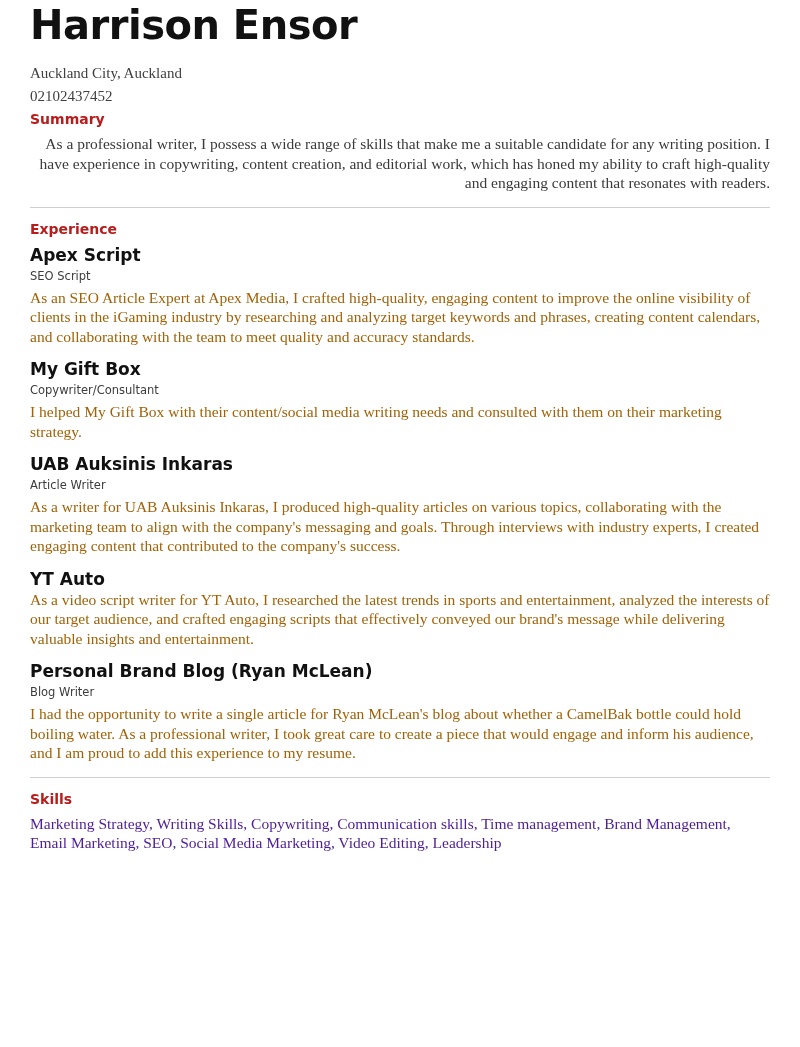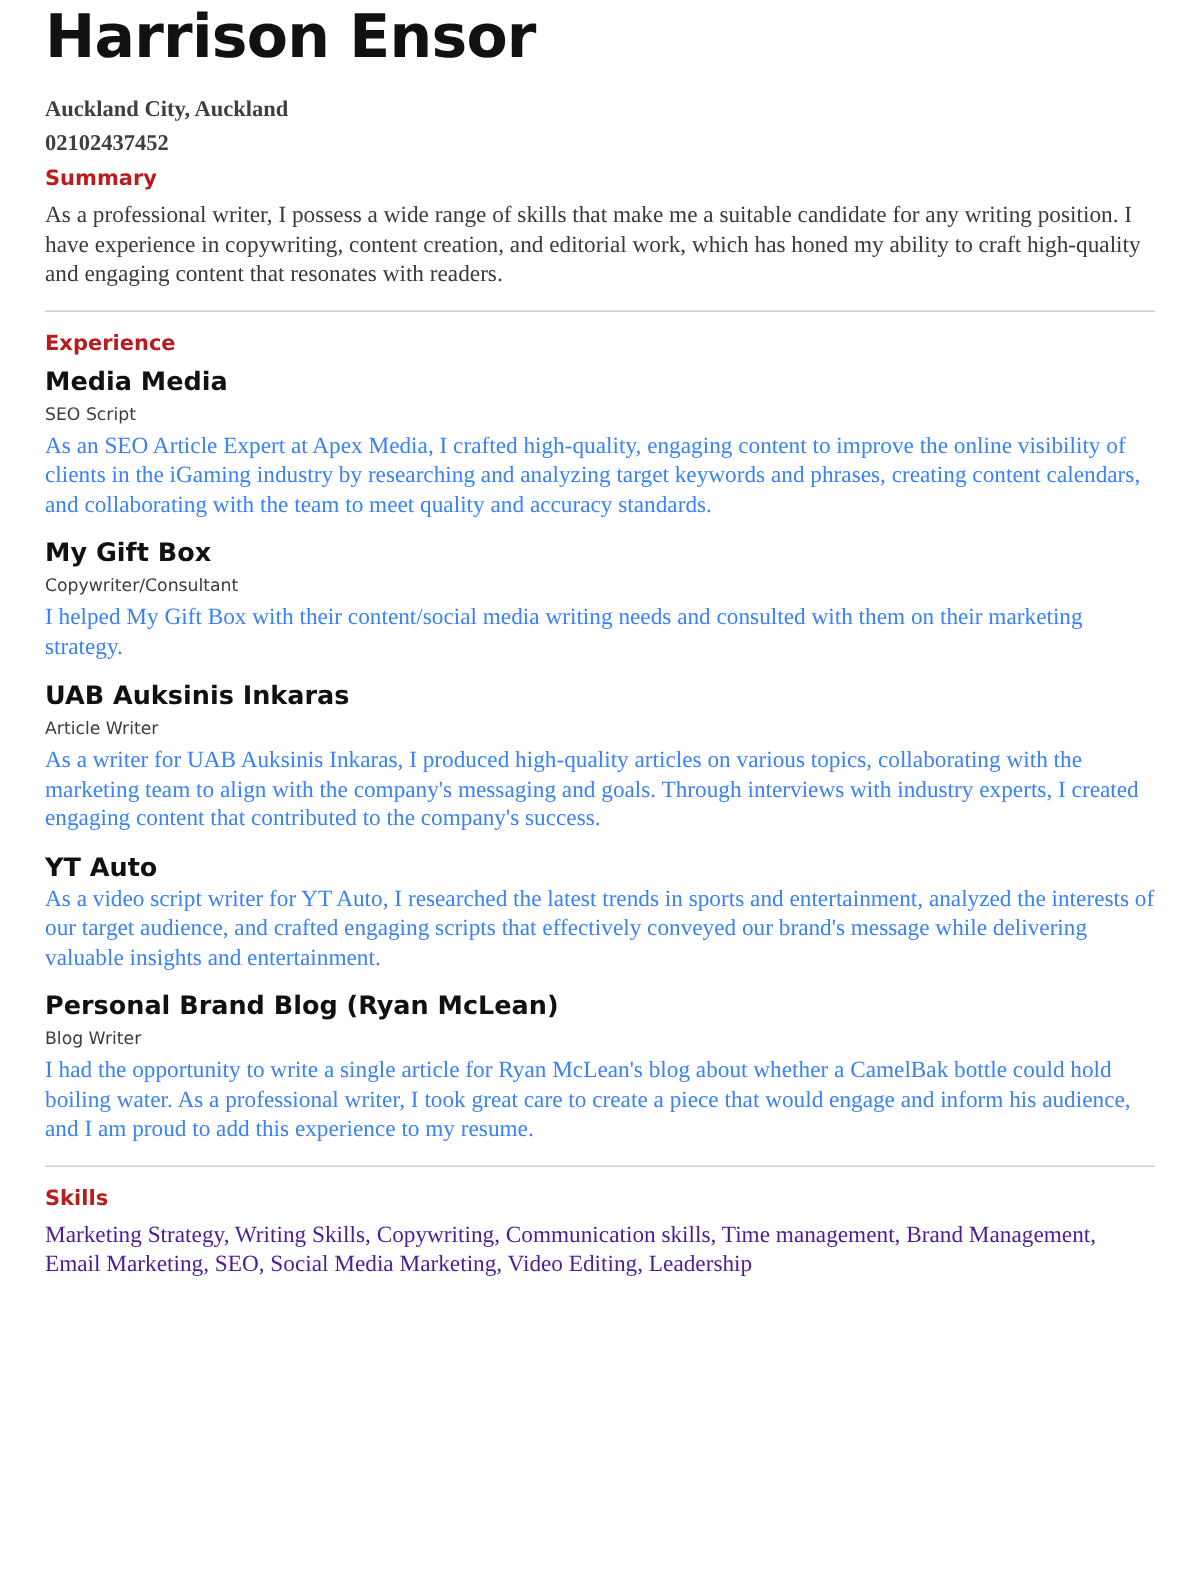--- a/index.html
+++ b/index.html
@@ -25,21 +25,20 @@
     font-size: 40px;
     line-height: 46px;
     color: #111111;
     letter-spacing: -0.5px;
     margin: 0;
     padding-top: 2px;
   }
   .contact {
     margin-top: 14px;
     margin-bottom: 0;
-    font-weight: bold;
   }
   .contact-line {
     font-family: "Liberation Serif", serif;
     font-size: 15px;
     line-height: 23px;
     color: #3f3f3f;
   }
   .section {
     margin-top: 18px;
   }
@@ -55,21 +54,21 @@
     border: 0;
     border-top: 1px solid #cfcfcf;
     margin: 14px 0 12px 0;
   }
   p.para {
     font-family: "Liberation Serif", serif;
     font-size: 15.5px;
     line-height: 19.5px;
     color: #3a3a3a;
     margin: 0 0 13px 0;
-    text-align: left;
+    text-align: right;
   }
   p.para:last-child {
     margin-bottom: 0;
   }
   .job {
     margin-top: 12px;
   }
   .job:first-of-type {
     margin-top: 4px;
   }
@@ -85,21 +84,21 @@
     font-family: "DejaVu Sans", sans-serif;
     font-size: 11.5px;
     line-height: 17px;
     color: #3c3c3c;
     margin: 2px 0 3px 0;
   }
   .job-desc {
     font-family: "Liberation Serif", serif;
     font-size: 15.5px;
     line-height: 19.5px;
-    color: #3b82f6;
+    color: #a16207;
     margin: 0;
   }
   .skills-text {
     font-family: "Liberation Serif", serif;
     font-size: 15.5px;
     line-height: 19.5px;
     color: #4c1d95;
     margin: 0;
   }
   .summary-block {
@@ -122,21 +121,21 @@
     <h2 class="section-title">Summary</h2>
     <p class="para">As a professional writer, I possess a wide range of skills that make me a suitable candidate for any writing position. I have experience in copywriting, content creation, and editorial work, which has honed my ability to craft high-quality and engaging content that resonates with readers.</p>
   </div>
 
   <hr class="divider">
 
   <div class="section" style="margin-top:0">
     <h2 class="section-title">Experience</h2>
 
     <div class="job">
-      <h3 class="job-company">Media Media</h3>
+      <h3 class="job-company">Apex Script</h3>
       <div class="job-role">SEO Script</div>
       <p class="job-desc">As an SEO Article Expert at Apex Media, I crafted high-quality, engaging content to improve the online visibility of clients in the iGaming industry by researching and analyzing target keywords and phrases, creating content calendars, and collaborating with the team to meet quality and accuracy standards.</p>
     </div>
 
     <div class="job">
       <h3 class="job-company">My Gift Box</h3>
       <div class="job-role">Copywriter/Consultant</div>
       <p class="job-desc">I helped My Gift Box with their content/social media writing needs and consulted with them on their marketing strategy.</p>
     </div>
 

